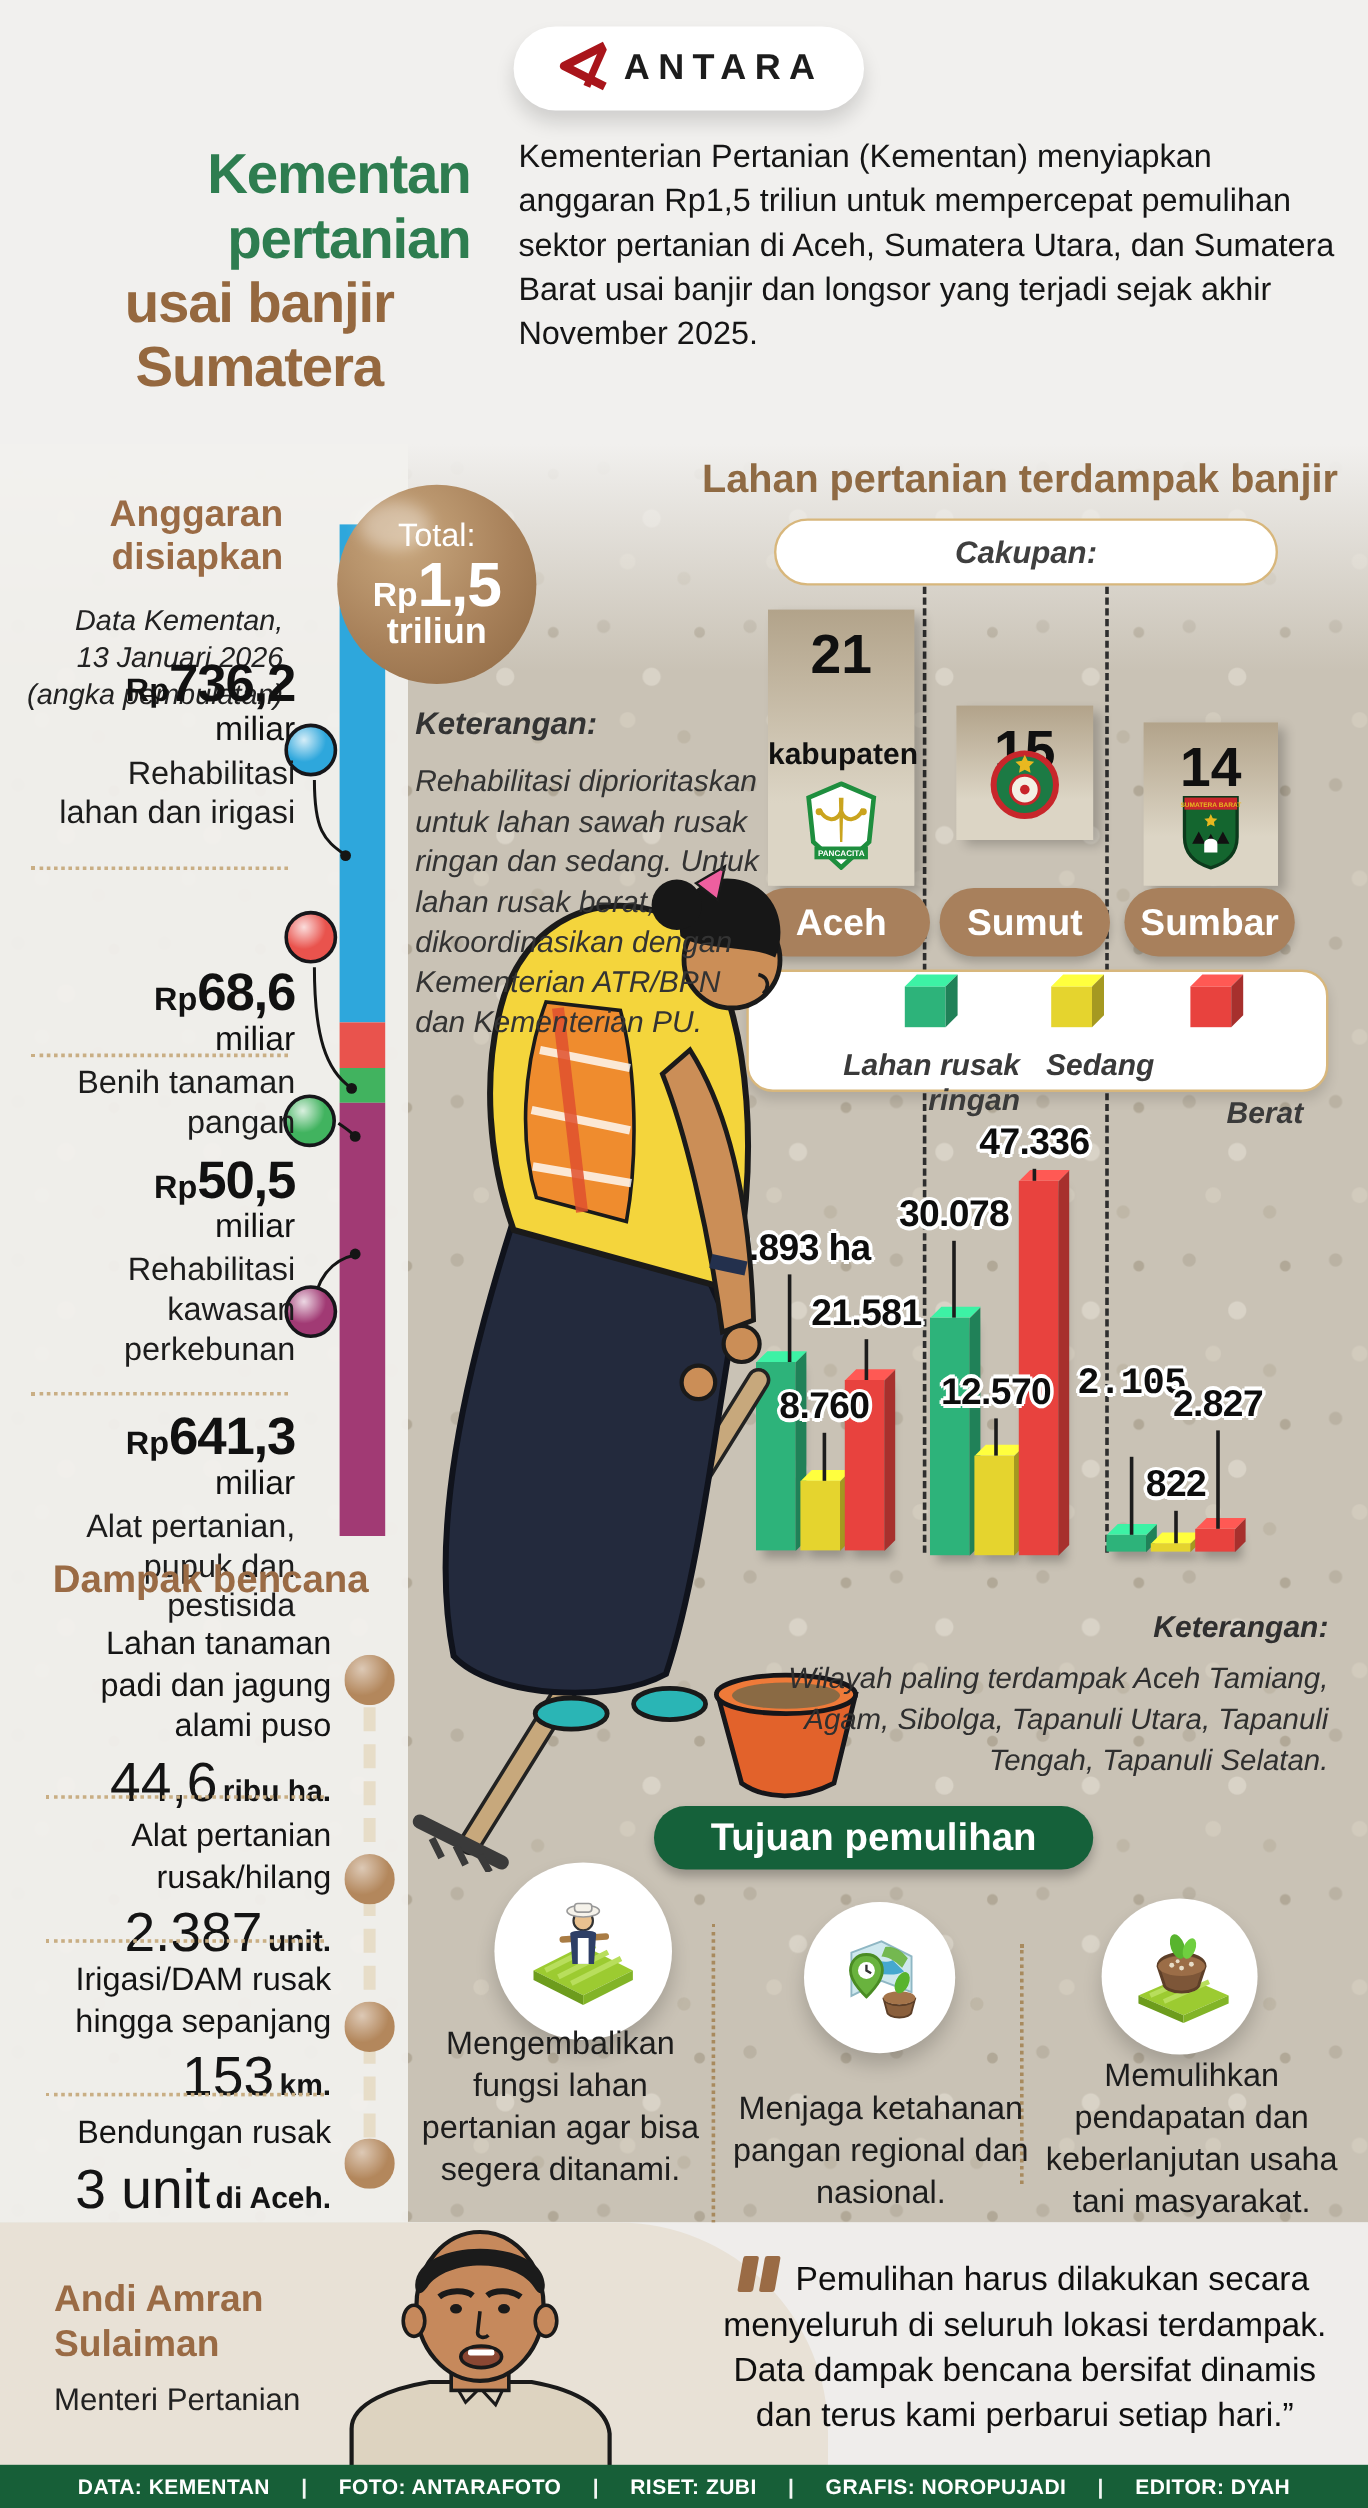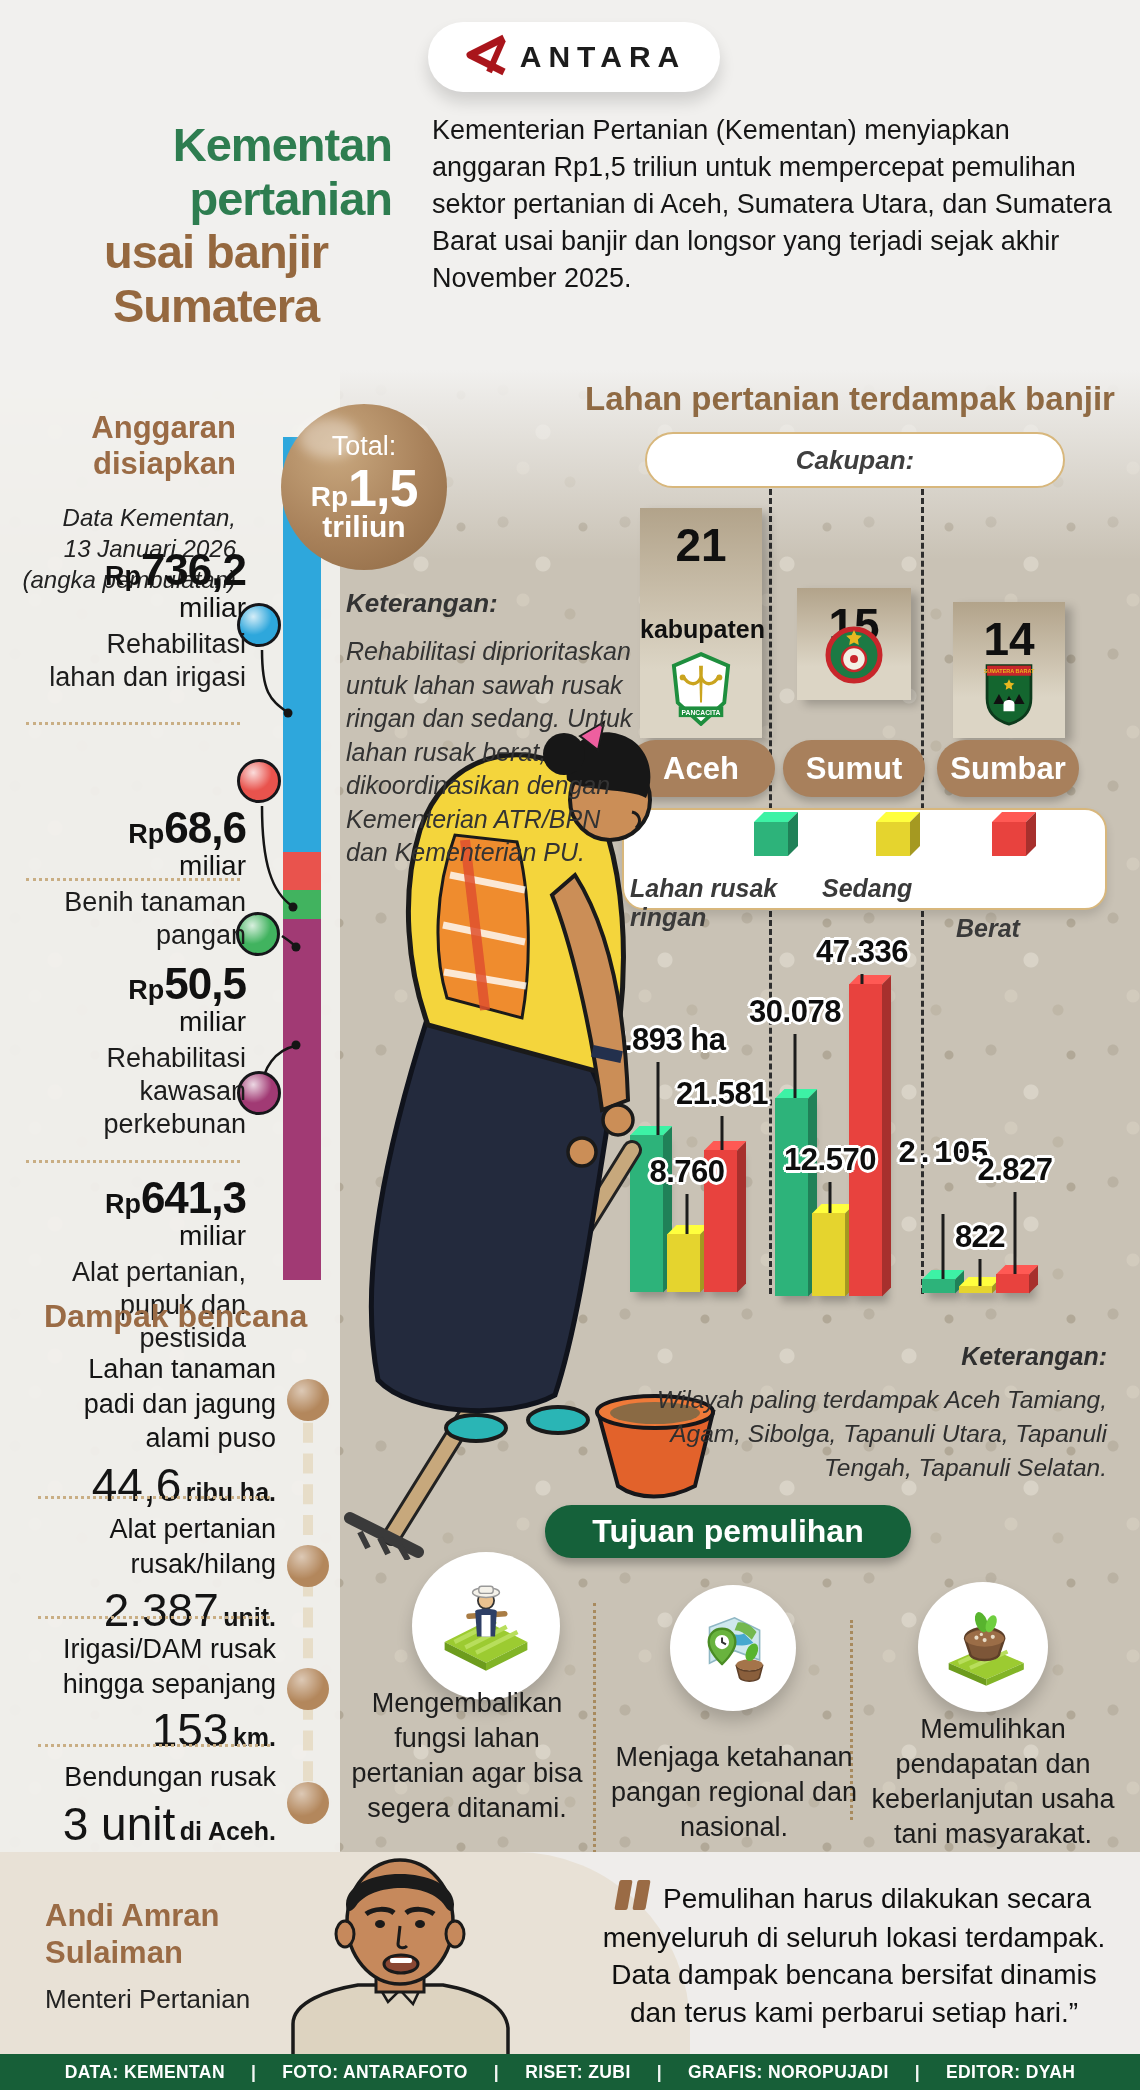--- a/index.html
+++ b/index.html
@@ -87,21 +87,21 @@
   .ppill{position:absolute;height:57px;z-index:3;background:#a8805c;border-radius:29px;
     display:flex;align-items:center;justify-content:center;color:#fff;font-size:31px;font-weight:800;
     box-shadow:0 5px 7px rgba(0,0,0,.2);}
   .legend{position:absolute;left:622px;top:808px;width:485px;height:102px;z-index:3;
     background:#fff;border:2px solid #d8b77c;border-radius:22px;box-shadow:0 6px 10px rgba(0,0,0,.12);}
   .lcube{position:absolute;width:34px;height:34px;background:var(--c);}
   .lcube::before{content:"";position:absolute;left:5px;top:-10px;width:100%;height:10px;background:var(--c);
     filter:brightness(1.35);transform:skewX(-45deg);}
   .lcube::after{content:"";position:absolute;right:-10px;top:-5px;width:10px;height:100%;background:var(--c);
     filter:brightness(.72);transform:skewY(-45deg);}
-  .llabel{position:absolute;top:64px;font-size:25px;font-weight:700;font-style:italic;color:#3a3a3a;text-align:left;}
+  .llabel{position:absolute;top:64px;font-size:25px;font-weight:700;font-style:italic;color:#3a3a3a;text-align:right;}
 
   #chart-area{position:absolute;left:0;top:0;width:1140px;height:2090px;z-index:3;pointer-events:none;}
   .bar3d{position:absolute;box-shadow:6px 6px 8px rgba(0,0,0,.25);}
   .bar3d i{position:absolute;display:block;}
   .ftop{left:4.5px;top:-9px;width:100%;height:9px;transform:skewX(-45deg);filter:brightness(1.35);}
   .fside{right:-9px;top:-4.5px;width:9px;height:100%;transform:skewY(-45deg);filter:brightness(.72);}
   .clabel{position:absolute;transform:translateX(-50%);z-index:6;white-space:nowrap;
     font-size:31px;font-weight:800;color:#0e0e0e;letter-spacing:-.5px;
     text-shadow:-3px 0 0 #fff,3px 0 0 #fff,0 -3px 0 #fff,0 3px 0 #fff,-2px -2px 0 #fff,2px 2px 0 #fff,-2px 2px 0 #fff,2px -2px 0 #fff;}
   .ctick{position:absolute;width:3px;background:#1c1c1c;transform:translateX(-50%);z-index:5;}

